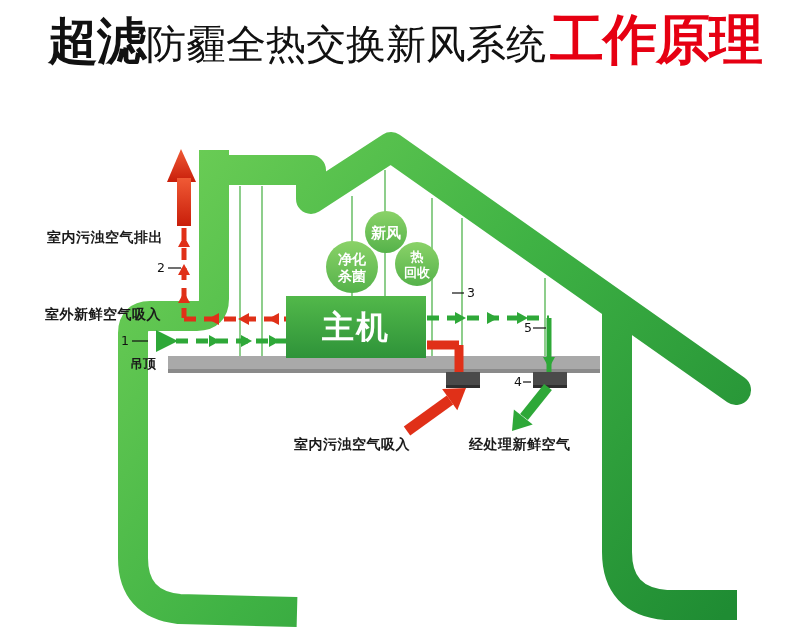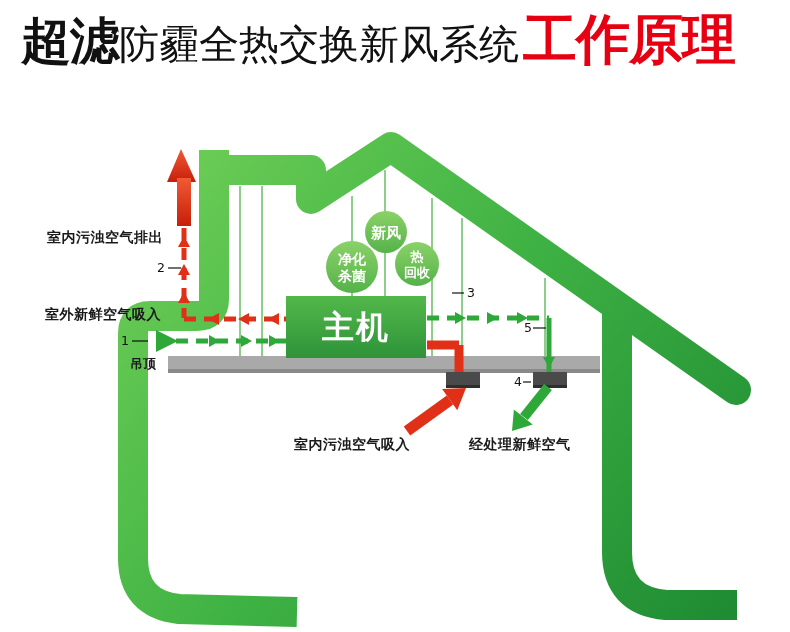--- a/index.html
+++ b/index.html
@@ -1,18 +1,18 @@
 <!DOCTYPE html>
 <html><head>
 <meta charset="utf-8">
 <style>
   html,body{margin:0;padding:0;background:#ffffff;}
   .stage{position:relative;width:790px;height:632px;background:#ffffff;overflow:hidden;
          font-family:"DejaVu Sans","Liberation Sans",sans-serif;}
-  .title{position:absolute;left:21px;top:4px;white-space:nowrap;display:flex;align-items:baseline;}
+  .title{position:absolute;left:48px;top:4px;white-space:nowrap;display:flex;align-items:baseline;}
   .t1{font-size:50px;font-weight:900;color:#111;letter-spacing:-1px;}
   .t2{font-size:40px;font-weight:400;color:#111;letter-spacing:0px;}
   .t3{font-size:54px;font-weight:700;color:#e60012;letter-spacing:-1px;margin-left:4px;}
   svg{position:absolute;left:0;top:0;}
   svg text{font-family:"DejaVu Sans","Liberation Sans",sans-serif;}
   .lbl{font-size:14px;font-weight:600;fill:#1a1a1a;letter-spacing:0.5px;}
   .lbl-sm{font-size:13px;font-weight:600;fill:#1a1a1a;}
   .num{font-size:12.5px;fill:#111;}
   .boxlbl{font-size:32px;font-weight:bold;fill:#ffffff;letter-spacing:2px;}
   .bub{font-weight:bold;fill:#ffffff;}

